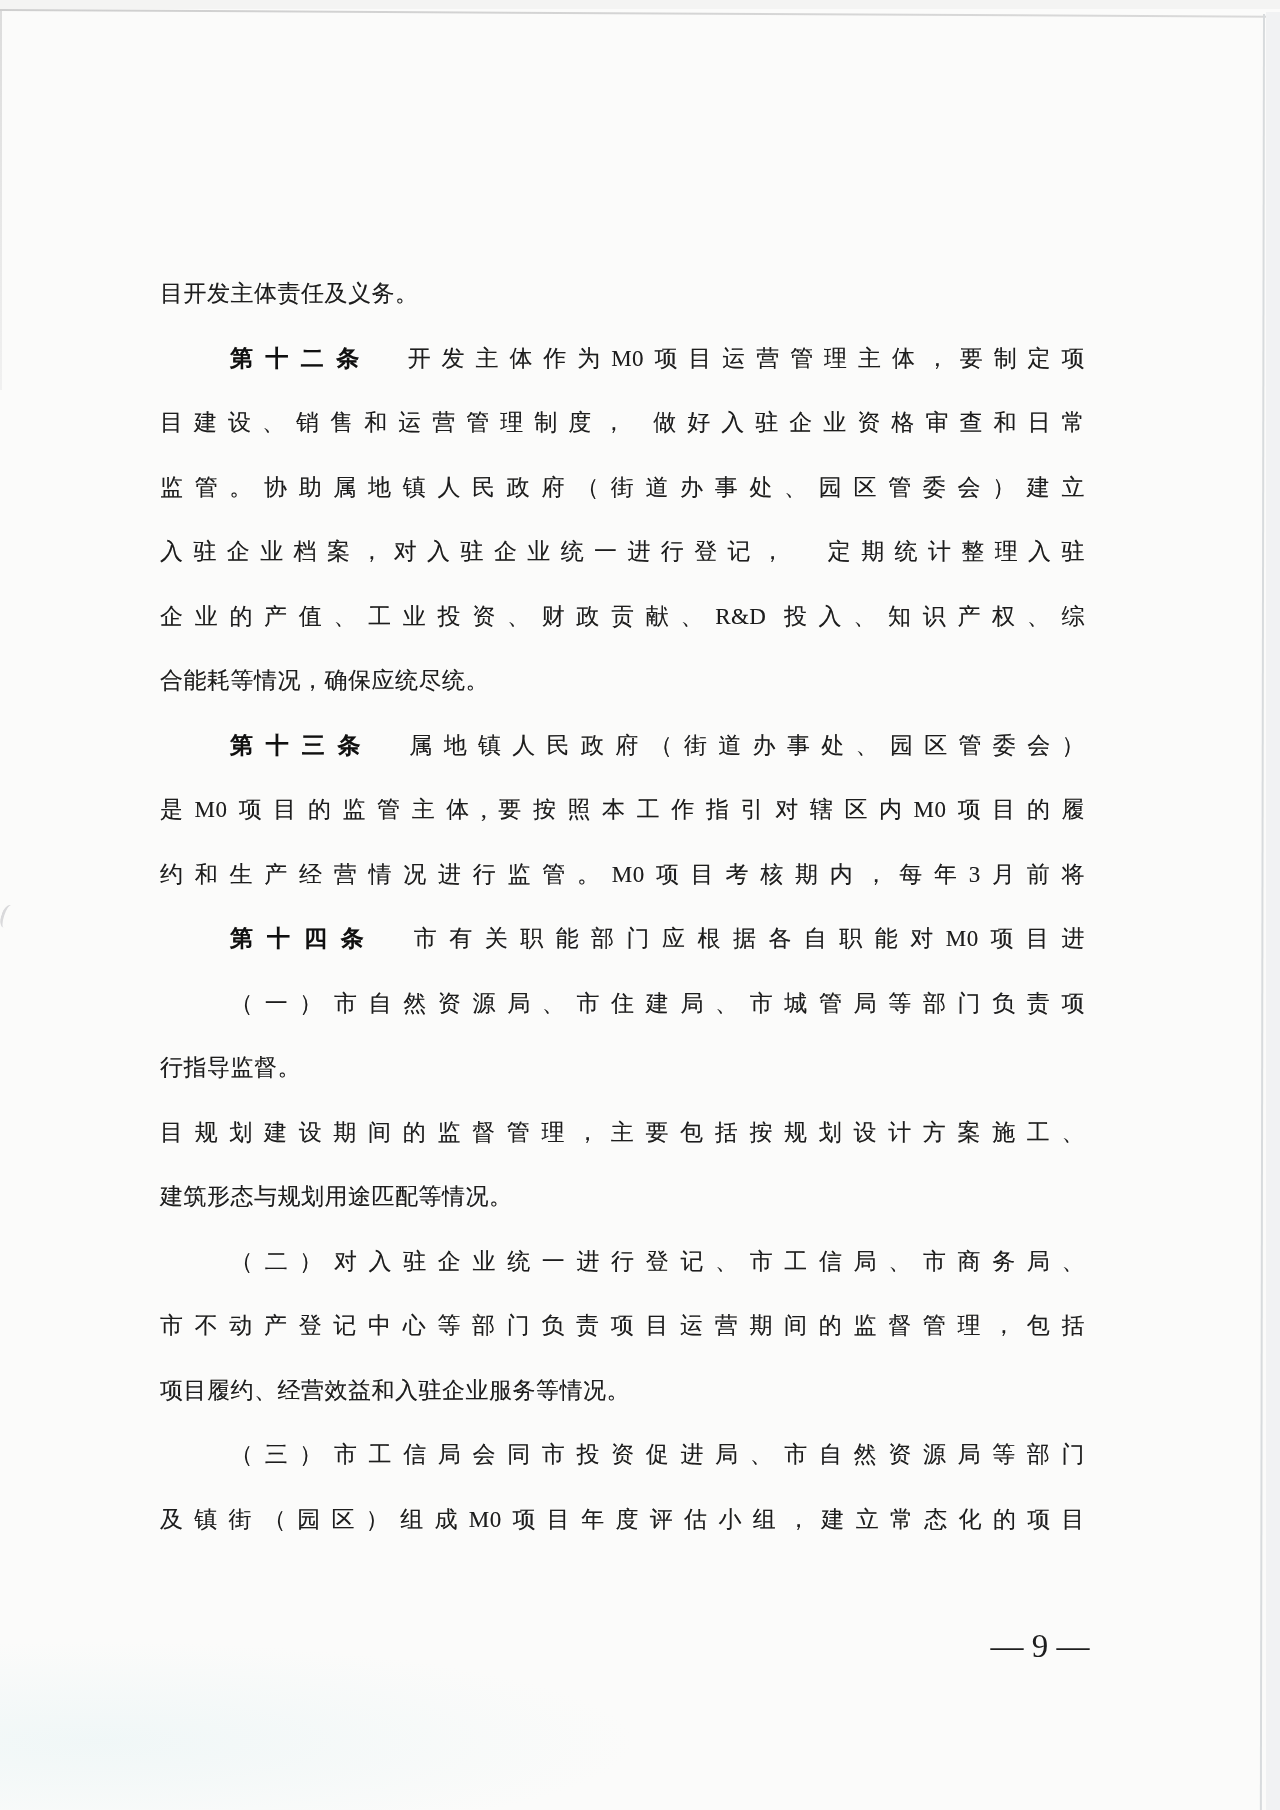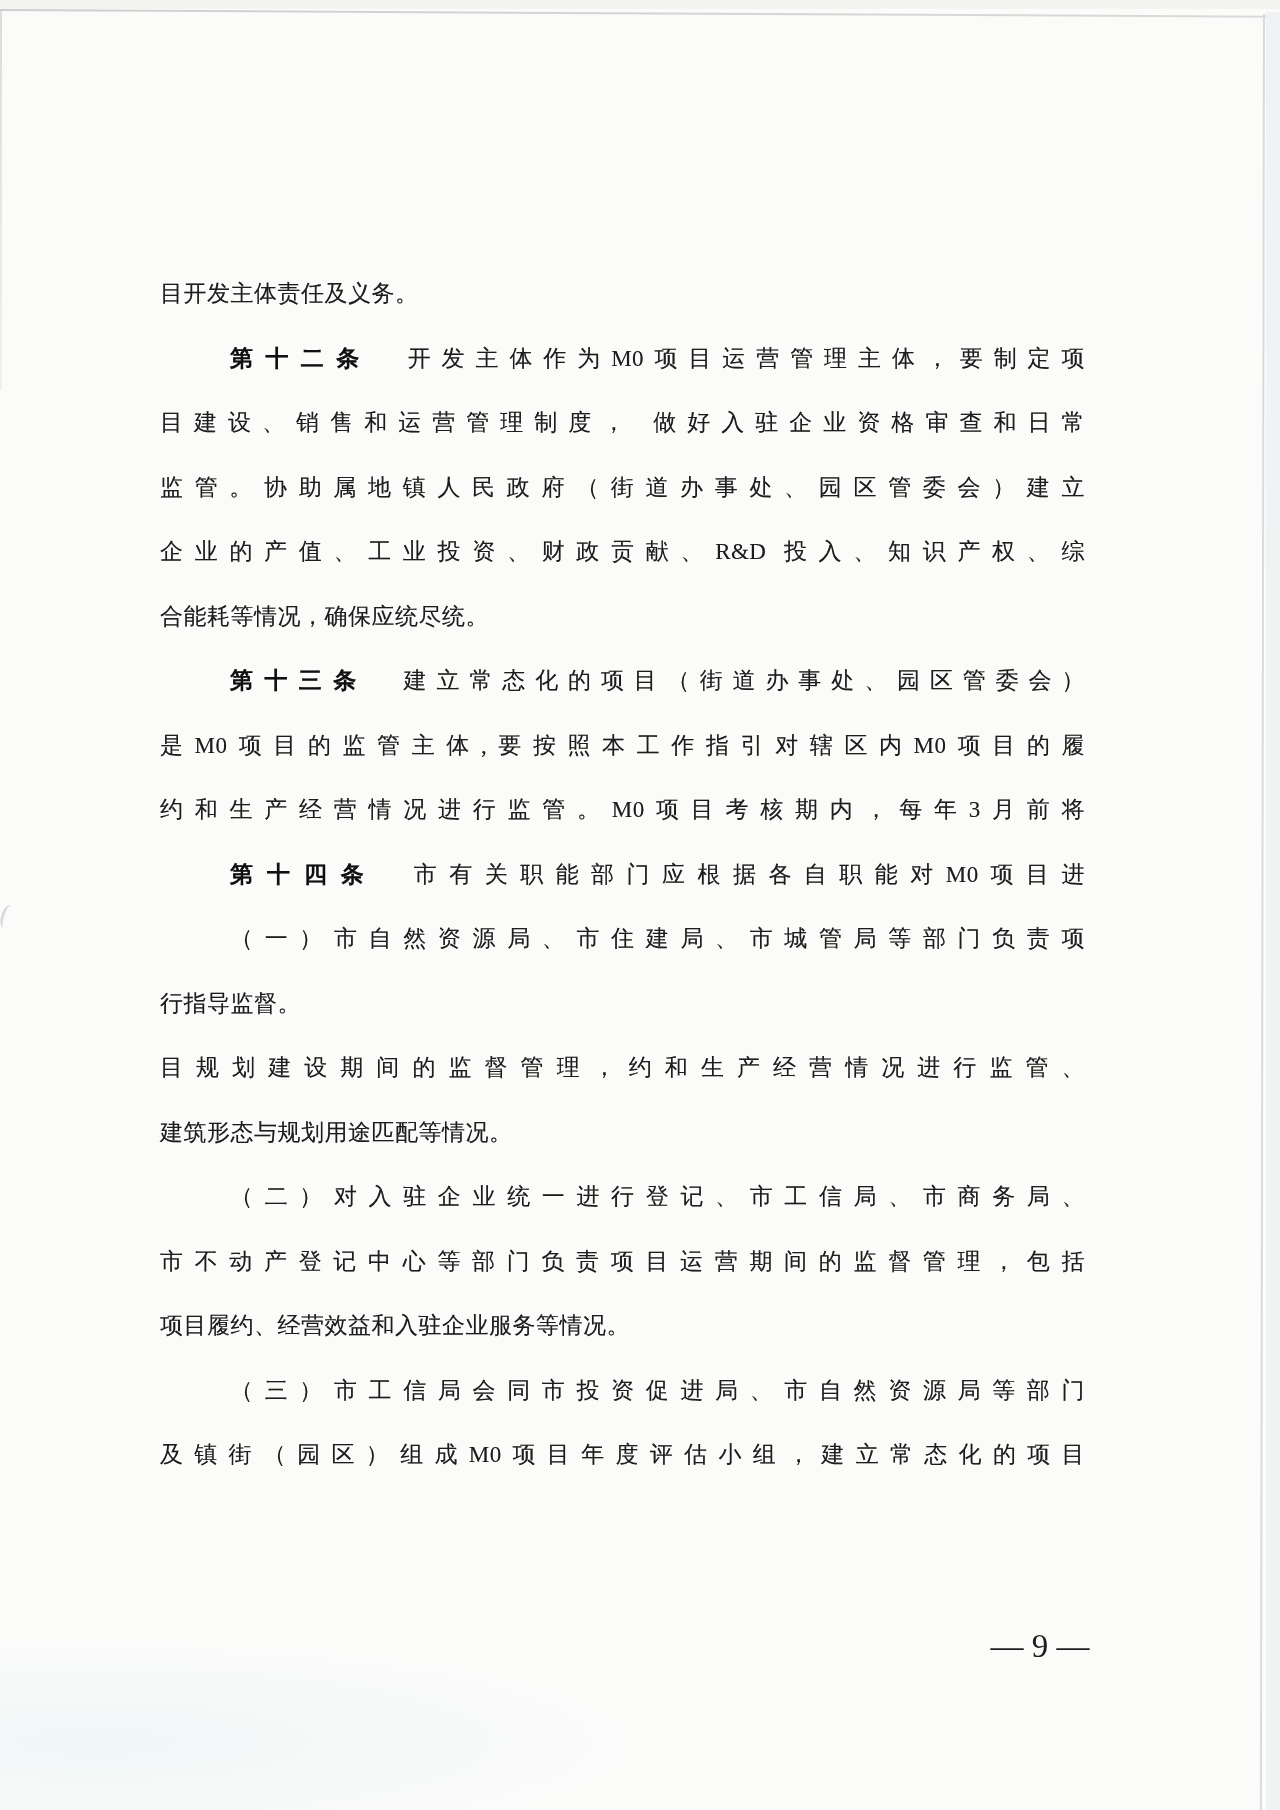--- a/index.html
+++ b/index.html
@@ -111,29 +111,30 @@
 <div class="right-edge-line"></div>
 <div class="left-smudge"></div>
 <div class="left-curl-mark"></div>
 <div class="bottom-noise"></div>
 
 <div class="textblock">
   <div class="line"><span>目开发主体责任及义务。</span></div>
   <div class="line indent fill"><span class="article">第十二条</span><span>开发主体作为M0项目运营管理主体，要制定项</span></div>
   <div class="line fill"><span>目建设、销售和运营管理制度， 做好入驻企业资格审查和日常</span></div>
   <div class="line fill"><span>监管。协助属地镇人民政府（街道办事处、园区管委会）建立</span></div>
+  <div class="line fill"><span>入驻企业档案，对入驻企业统一进行登记，　定期统计整理入驻</span></div>
   <div class="line fill"><span>企业的产值、工业投资、财政贡献、R&amp;D 投入、知识产权、综</span></div>
   <div class="line"><span>合能耗等情况，确保应统尽统。</span></div>
-  <div class="line indent fill"><span class="article">第十三条</span><span>建立常态化的项目（街道办事处、园区管委会）</span></div>
+  <div class="line indent fill"><span class="article">第十三条</span><span>属地镇人民政府（街道办事处、园区管委会）</span></div>
   <div class="line fill"><span>是M0项目的监管主体,要按照本工作指引对辖区内M0项目的履</span></div>
   <div class="line fill"><span>约和生产经营情况进行监管。M0项目考核期内，每年3月前将</span></div>
   <div class="line indent fill"><span class="article">第十四条</span><span>市有关职能部门应根据各自职能对M0项目进</span></div>
   <div class="line indent fill"><span>（一）市自然资源局、市住建局、市城管局等部门负责项</span></div>
   <div class="line"><span>行指导监督。</span></div>
-  <div class="line fill"><span>目规划建设期间的监督管理，约和生产经营情况进行监管、</span></div>
+  <div class="line fill"><span>目规划建设期间的监督管理，主要包括按规划设计方案施工、</span></div>
   <div class="line"><span>建筑形态与规划用途匹配等情况。</span></div>
   <div class="line indent fill"><span>（二）对入驻企业统一进行登记、市工信局、市商务局、</span></div>
   <div class="line fill"><span>市不动产登记中心等部门负责项目运营期间的监督管理，包括</span></div>
   <div class="line"><span>项目履约、经营效益和入驻企业服务等情况。</span></div>
   <div class="line indent fill"><span>（三）市工信局会同市投资促进局、市自然资源局等部门</span></div>
   <div class="line fill"><span>及镇街（园区）组成M0项目年度评估小组，建立常态化的项目</span></div>
 </div>
 
 <div class="page-number">— 9 —</div>
 

